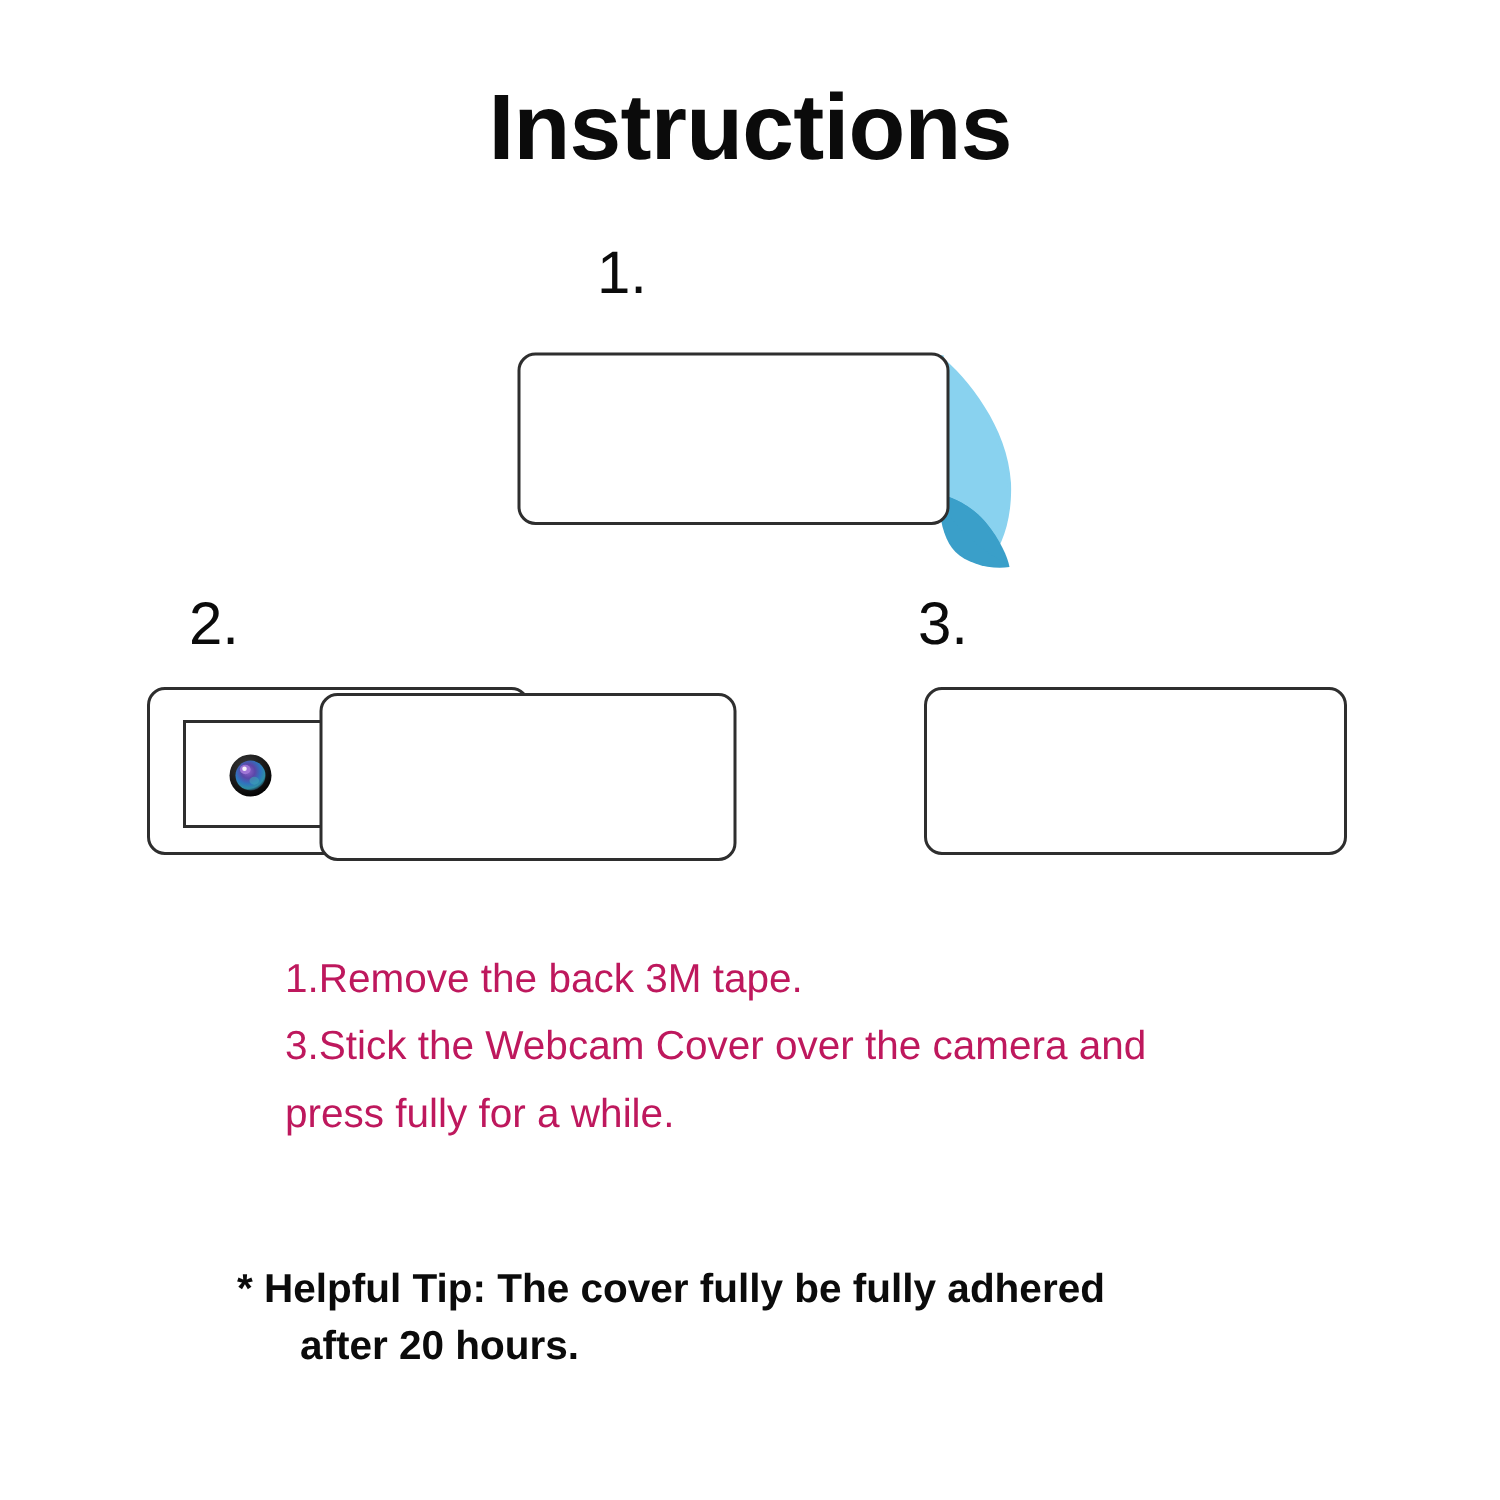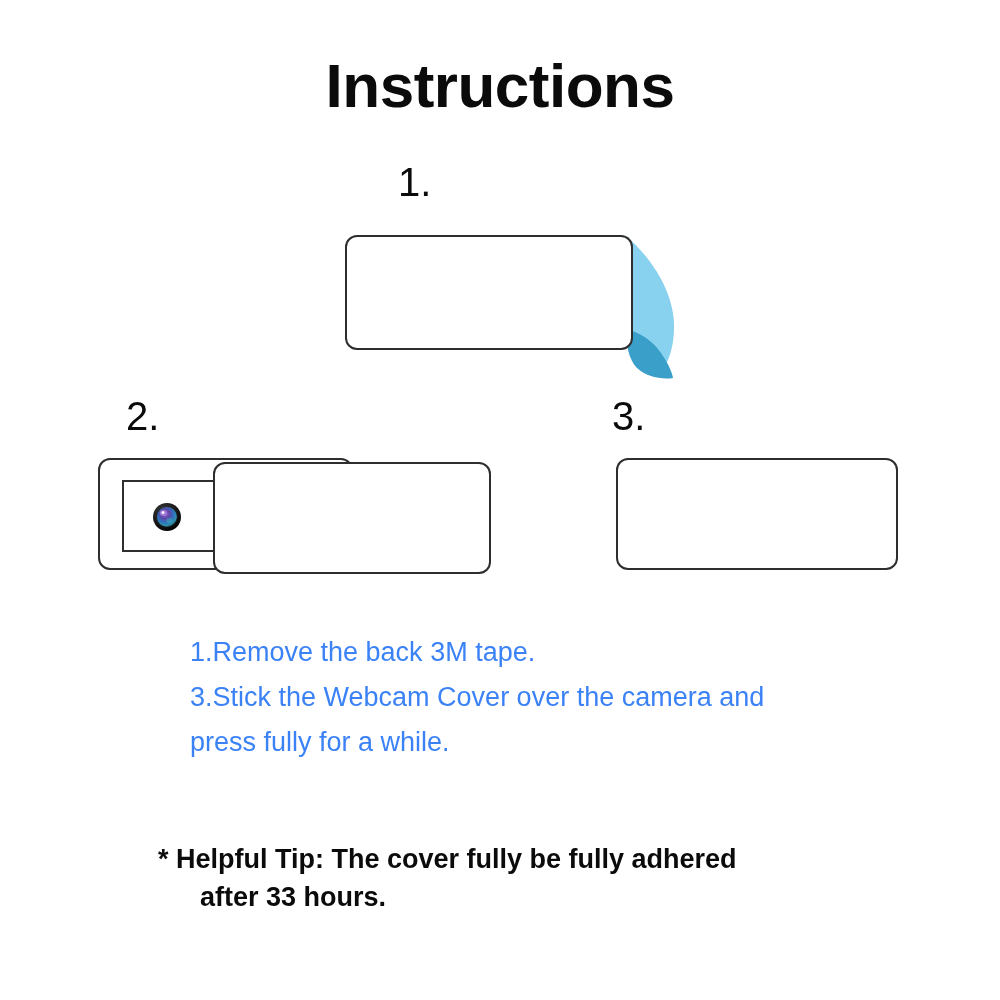--- a/index.html
+++ b/index.html
@@ -132,21 +132,21 @@
   
   .body-text {
     position: absolute;
     left: 190px;
     top: 630px;
     width: 740px;
   }
   .body-line {
     font-size: 27px;
     line-height: 45px;
-    color: #3b82f6;
+    color: #be185d;
     white-space: pre;
   }
 
   
   .tip {
     position: absolute;
     left: 158px;
     top: 840px;
     width: 800px;
     font-weight: bold;
@@ -239,16 +239,16 @@
   </div>
 
   <div class="body-text">
     <div class="body-line">1.Remove the back 3M tape.</div>
     <div class="body-line">3.Stick the Webcam Cover over the camera and</div>
     <div class="body-line">press fully for a while.</div>
   </div>
 
   <div class="tip">
     <div>* Helpful Tip: The cover fully be fully adhered</div>
-    <div class="tip-line-2">after 33 hours.</div>
+    <div class="tip-line-2">after 20 hours.</div>
   </div>
 
 </div>
 
 </body></html>

